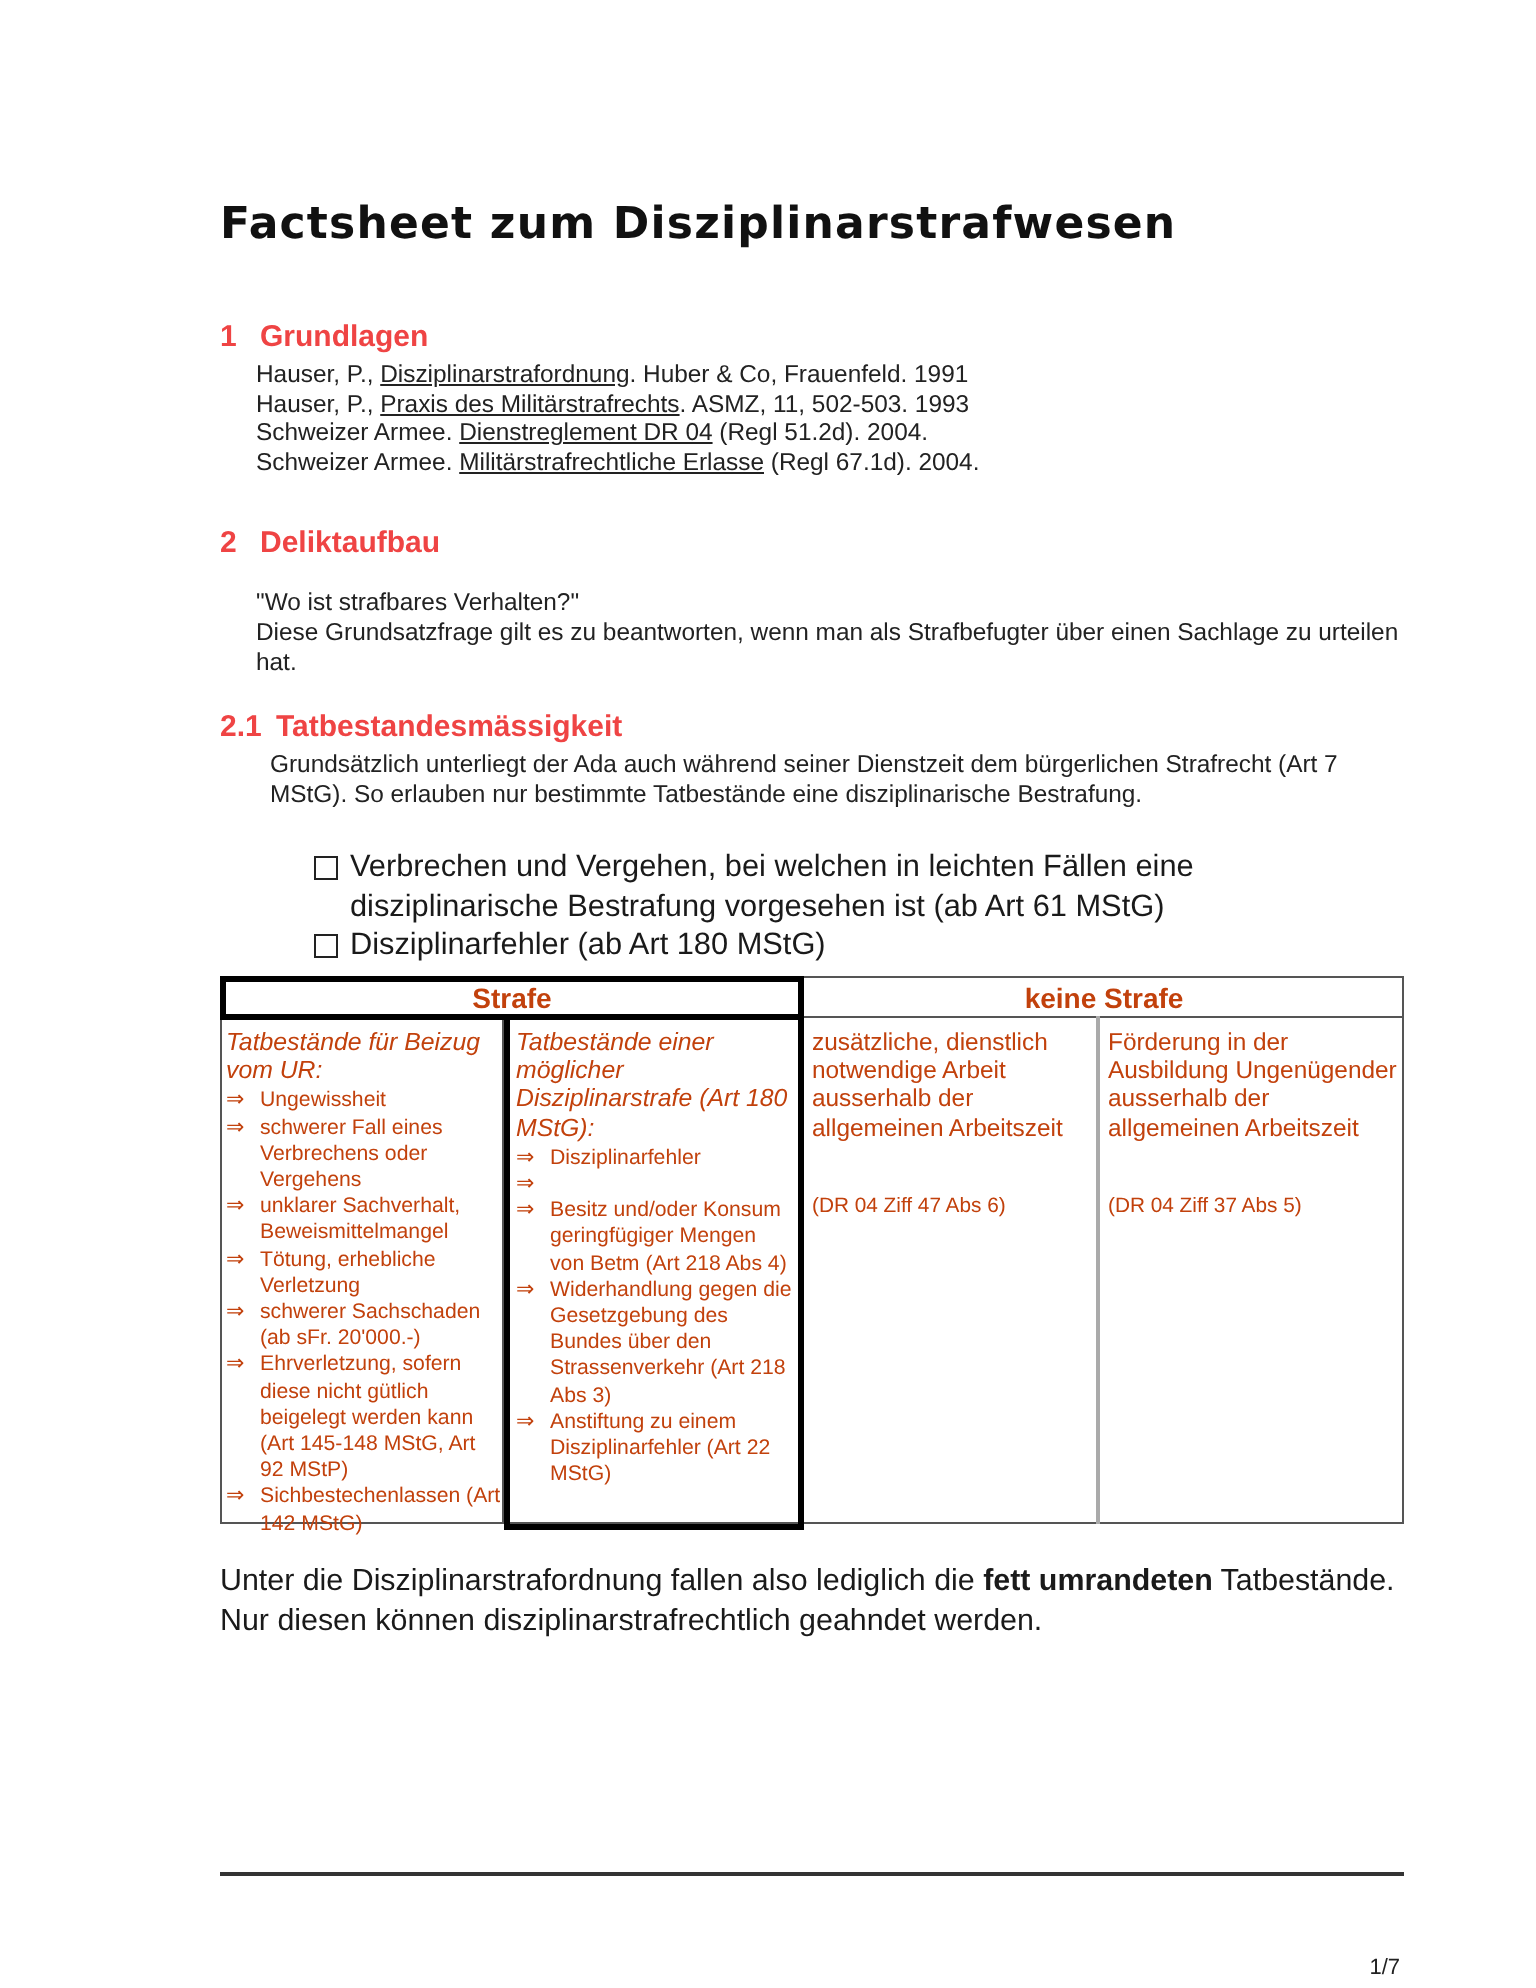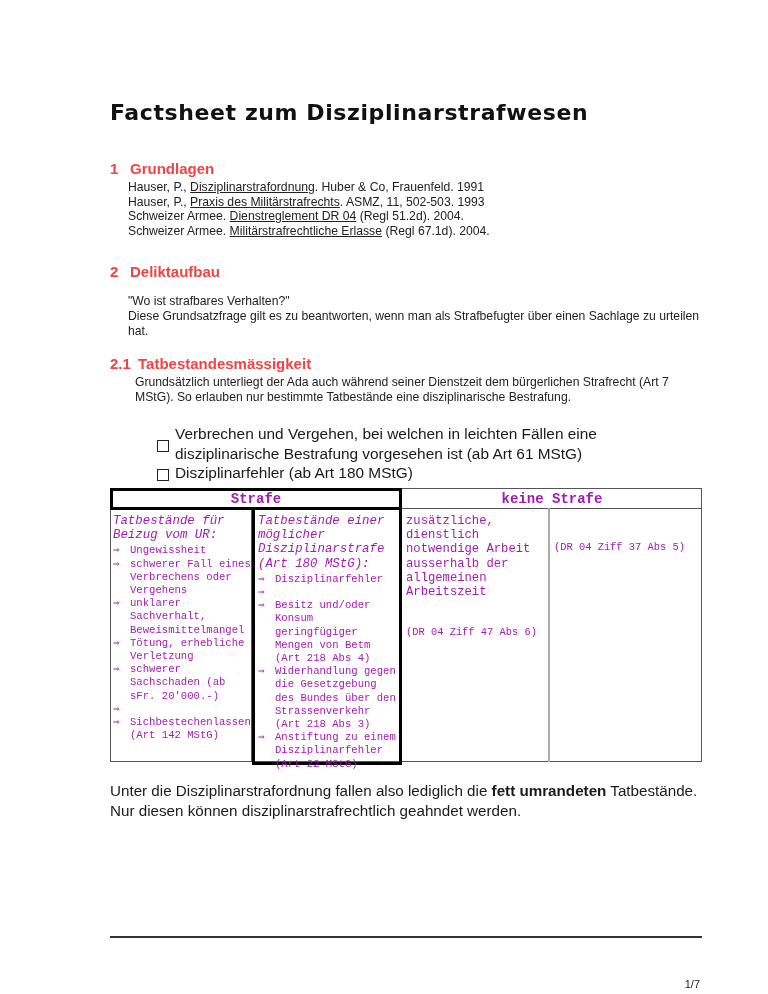--- a/index.html
+++ b/index.html
@@ -8,30 +8,30 @@
   .abs { position: absolute; }
   .title { left: 110px; top: 100px; font-size: 22px; font-weight: bold; letter-spacing: 0.6px;
            font-family: "DejaVu Sans", sans-serif; color: #111; white-space: nowrap; }
   .h1 { font-size: 15px; font-weight: bold; color: #ef4444; white-space: nowrap; }
   .h1 .num { display: inline-block; width: 20px; }
   .refs { left: 128px; top: 180px; font-size: 12.2px; line-height: 14.6px; color: #222; }
   .refs div { white-space: nowrap; }
   .refs u { text-decoration: underline; }
   .para { font-size: 12.2px; line-height: 15px; color: #222; }
   .bullets { left: 157px; top: 424px; font-size: 15.4px; line-height: 19.5px; color: #1a1a1a; }
-  .bullets .item { display: flex; align-items: center; }
+  .bullets .item { display: flex; }
   .bullets .box { display: inline-block; width: 10px; height: 10px; border: 1px solid #222;
                   margin-top: 4px; margin-right: 6px; flex: none; }
   .bullets .txt { width: 520px; }
 
   
   .tbl { left: 110px; top: 488px; width: 592px; height: 274px; }
   .tbl .outer { position: absolute; left: 0; top: 0; width: 592px; height: 274px;
                 border-right: 1px solid #555; border-bottom: 1px solid #555; box-sizing: border-box; }
-  .cell { position: absolute; font-size: 12px; line-height: 14.2px; color: #a21caf; box-sizing: border-box; font-family: Liberation Mono, monospace; }
+  .cell { position: absolute; font-size: 12px; line-height: 14.2px; color: #c2410c; box-sizing: border-box; }
   .hdr { font-weight: bold; font-size: 14px; text-align: center; line-height: 18px; }
   .ital { font-style: italic; font-size: 12.4px; line-height: 14.2px; }
   .lst { font-size: 10.6px; line-height: 13.2px; }
   .lst .li { display: flex; }
   .lst .arr { width: 17px; flex: none; font-size: 11px; }
   .small { font-size: 10.4px; margin-top: 26px; }
   .thick { position: absolute; border: 3px solid #000; box-sizing: border-box; }
   .vline { position: absolute; width: 1px; background: #555; }
   .vgray { position: absolute; width: 2px; background: #aaa; }
   .hline { position: absolute; height: 1px; background: #555; }
@@ -117,20 +117,21 @@
       <div class="li">
           <span class="arr">⇒</span>
           <span>Tötung, erhebliche Verletzung</span>
         </div>
       <div class="li">
           <span class="arr">⇒</span>
           <span>schwerer Sachschaden (ab sFr. 20'000.-)</span>
         </div>
       <div class="li">
           <span class="arr">⇒</span>
+          <span>Ehrverletzung, sofern diese nicht gütlich beigelegt werden kann (Art 145-148 MStG, Art 92 MStP)</span>
         </div>
       <div class="li">
           <span class="arr">⇒</span>
           <span>Sichbestechenlassen (Art 142 MStG)</span>
         </div>
     </div>
   </div>
 
   <div class="cell" style="left:148px; top:26px; width:140px;">
     <div class="ital">Tatbestände einer möglicher Disziplinarstrafe (Art 180 MStG):</div>
@@ -156,20 +157,21 @@
         </div>
     </div>
   </div>
 
   <div class="cell" style="left:296px; top:26px; width:142px; font-size:12.2px;">
     <div>zusätzliche, dienstlich notwendige Arbeit ausserhalb der allgemeinen Arbeitszeit</div>
     <div class="small">(DR 04 Ziff 47 Abs 6)</div>
   </div>
 
   <div class="cell" style="left:444px; top:26px; width:146px; font-size:12.2px;">
+    <div>Förderung in der Ausbildung Ungenügender ausserhalb der allgemeinen Arbeitszeit</div>
     <div class="small">(DR 04 Ziff 37 Abs 5)</div>
   </div>
 </div>
 
 <div class="abs closing">
   <span>Unter die Disziplinarstrafordnung fallen also lediglich die </span><b>fett umrandeten</b><span> Tatbestände. Nur diesen können disziplinarstrafrechtlich geahndet werden.</span>
 </div>
 
 <div class="abs footer-line"></div>
 <div class="abs pagenum">1/7</div>

